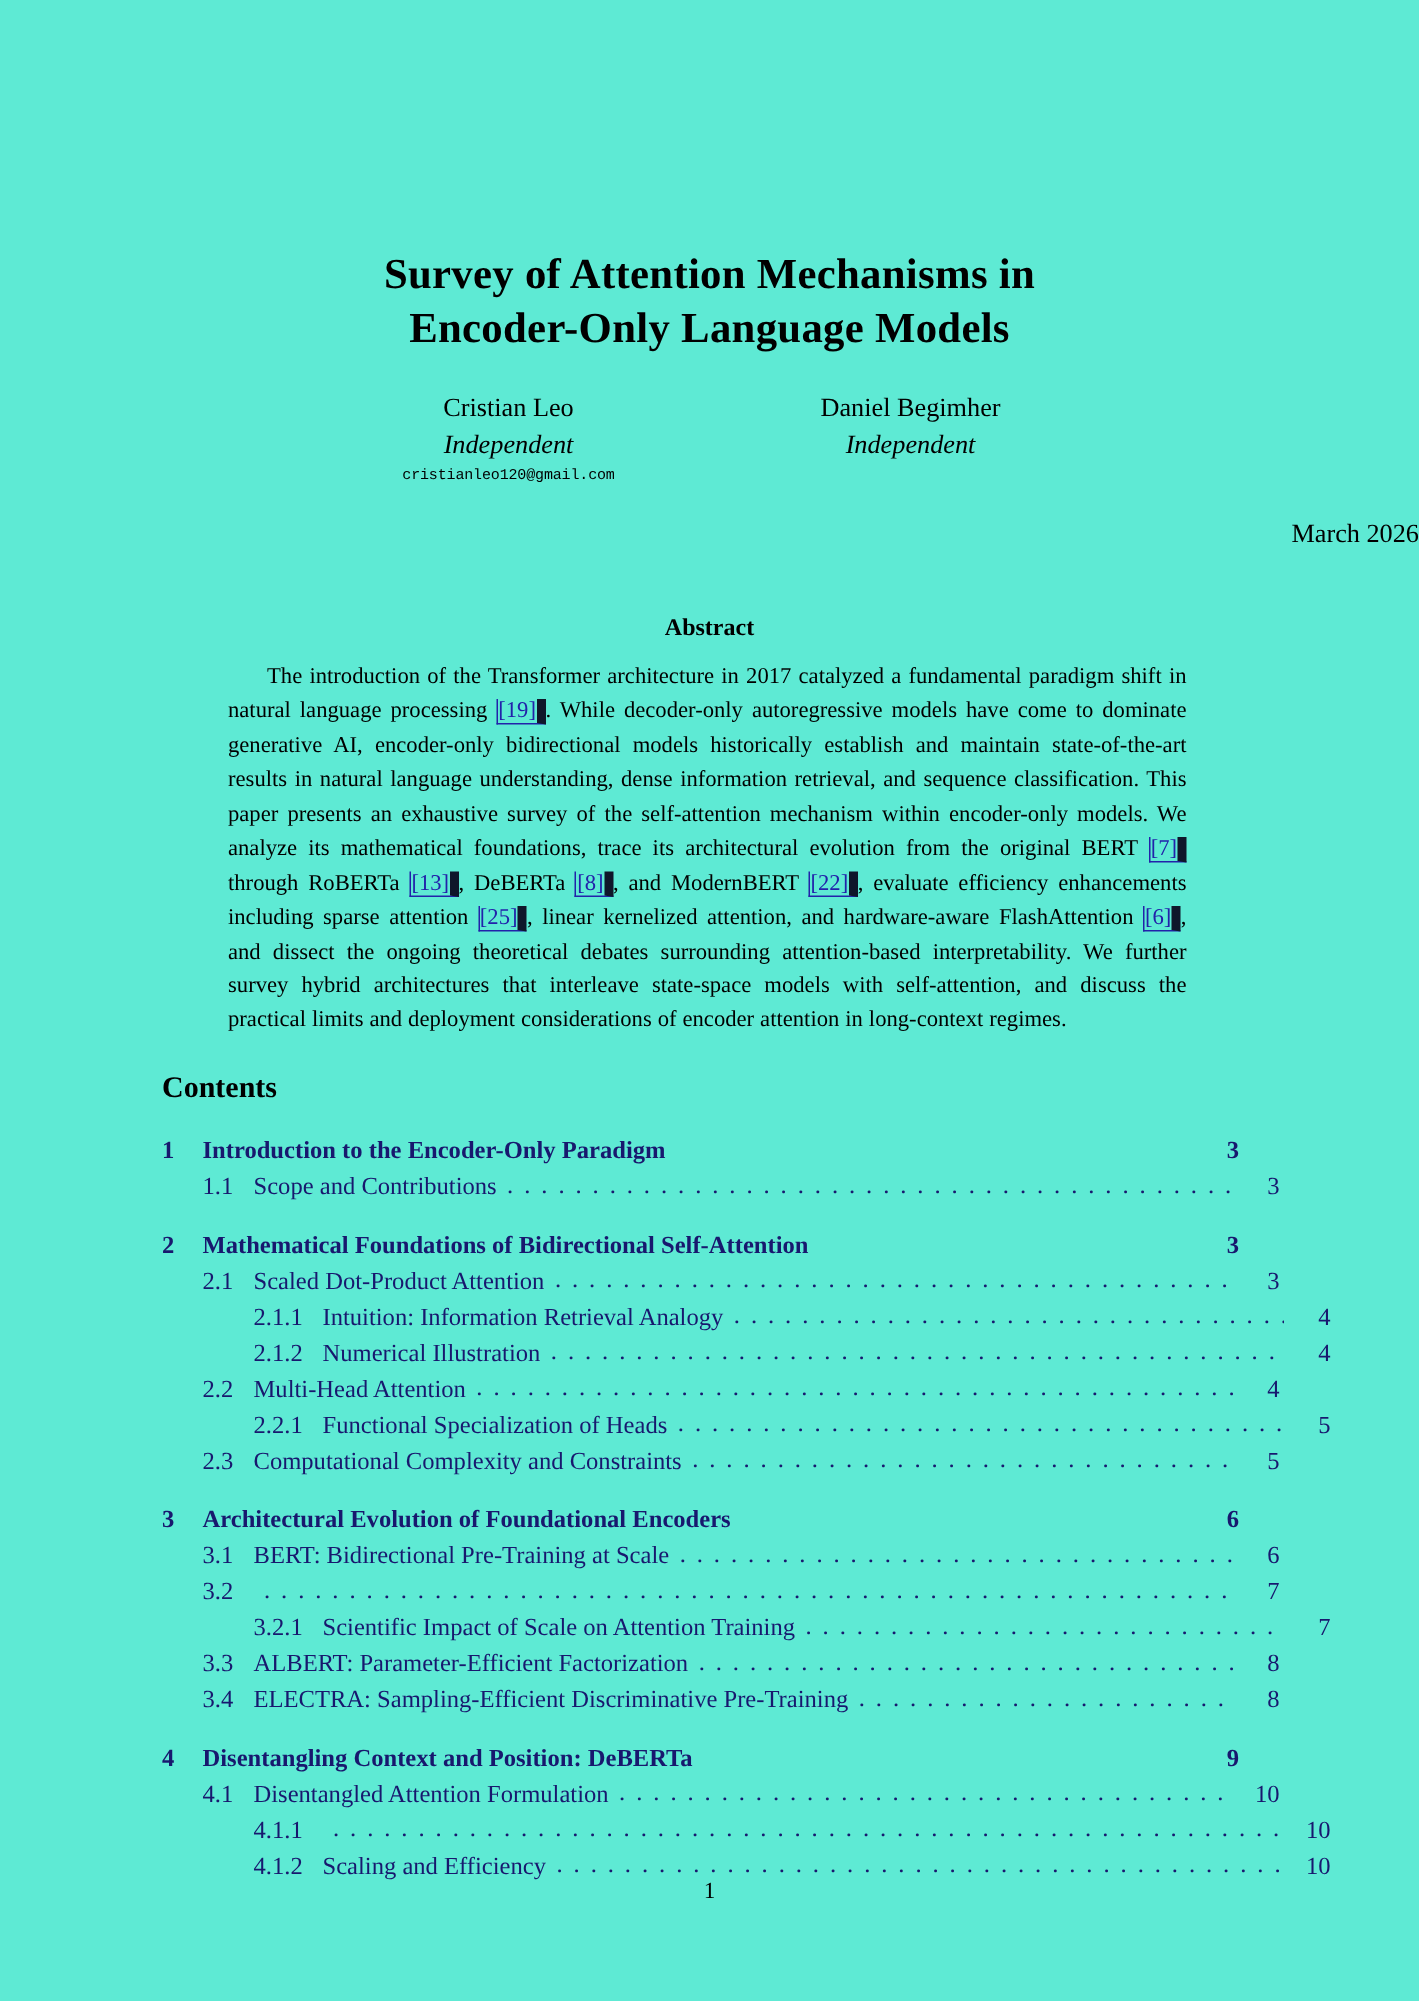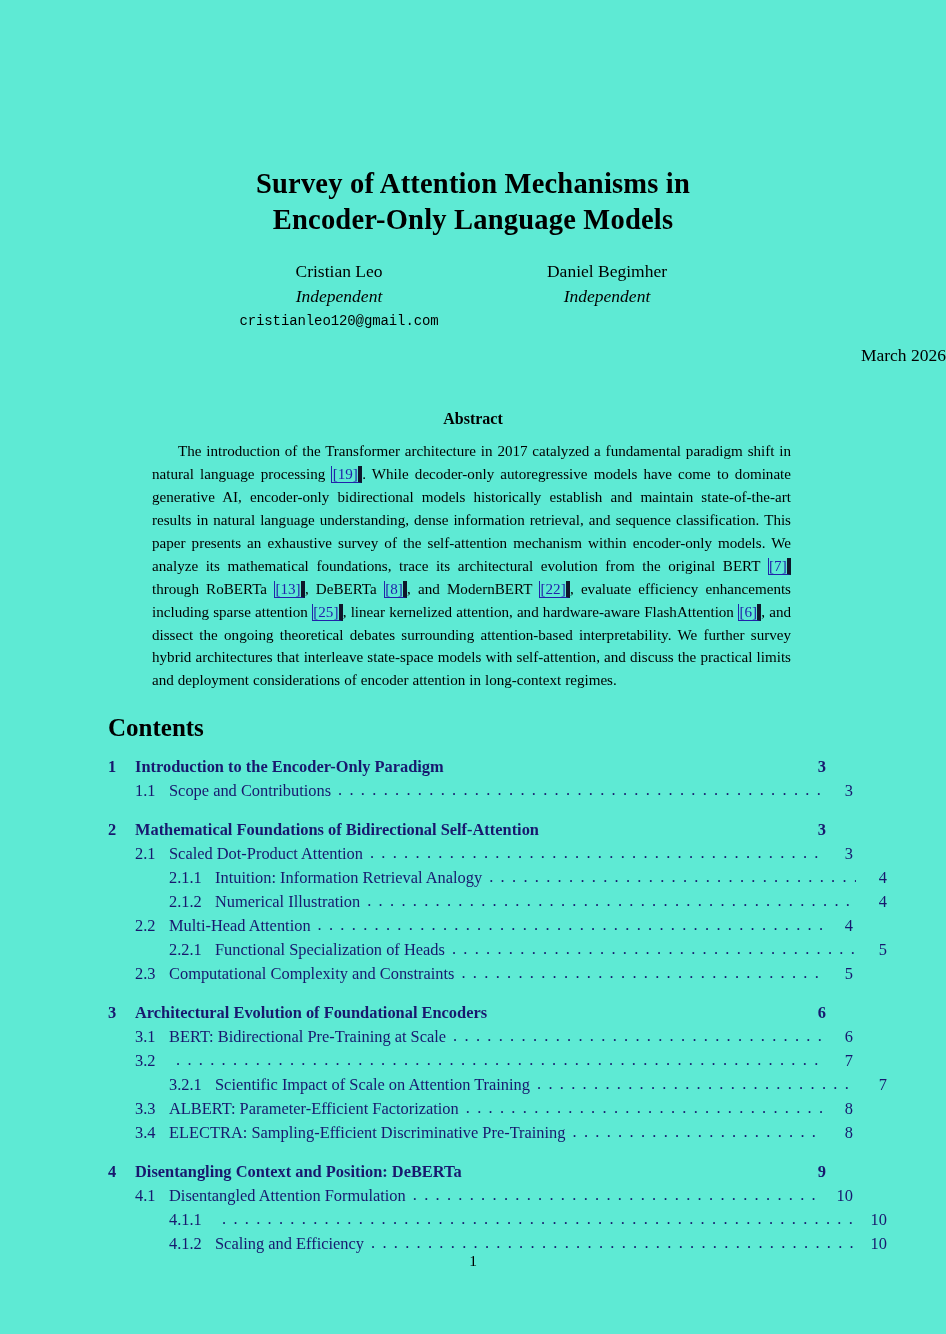--- a/index.html
+++ b/index.html
@@ -53,21 +53,21 @@
     font-size: 17.5px;
     line-height: 1.45;
   }
   .author-affil {
     font-size: 17.5px;
     font-style: italic;
     line-height: 1.45;
   }
   .author-email {
     font-family: "Liberation Mono", "DejaVu Sans Mono", monospace;
-    font-size: 14px;
+    font-size: 10px;
     line-height: 1.6;
     letter-spacing: -0.1px;
   }
   .pub-date {
     position: absolute;
     left: 0;
     right: 0;
     top: 345px;
     text-align: right;
     font-size: 17.5px;
@@ -94,21 +94,21 @@
     text-indent: 26px;
     word-spacing: 0.2px;
     hyphens: manual;
   }
 
   
   .contents-heading {
     position: absolute;
     left: 108px;
     top: 714px;
-    font-size: 25px;
+    font-size: 20px;
     font-weight: bold;
   }
   .toc {
     position: absolute;
     left: 108px;
     top: 757px;
     width: 718px;
     color: #18186e;
     font-size: 16.4px;
   }
@@ -164,21 +164,21 @@
     padding-left: 61px;
   }
   .lvl3 .toc-num { width: 46px; }
 
   
   .cite {
     color: #2222aa;
     text-decoration: none;
     border-bottom: 1px solid #2222aa;
     border-left: 1px solid #2222aa;
-    border-right: 4px solid #0f172a;
+    border-right: 6px solid #0f172a;
     padding: 0 0.3px;
   }
 
   
   .page-number {
     position: absolute;
     left: 0;
     right: 0;
     top: 1252px;
     text-align: center;

